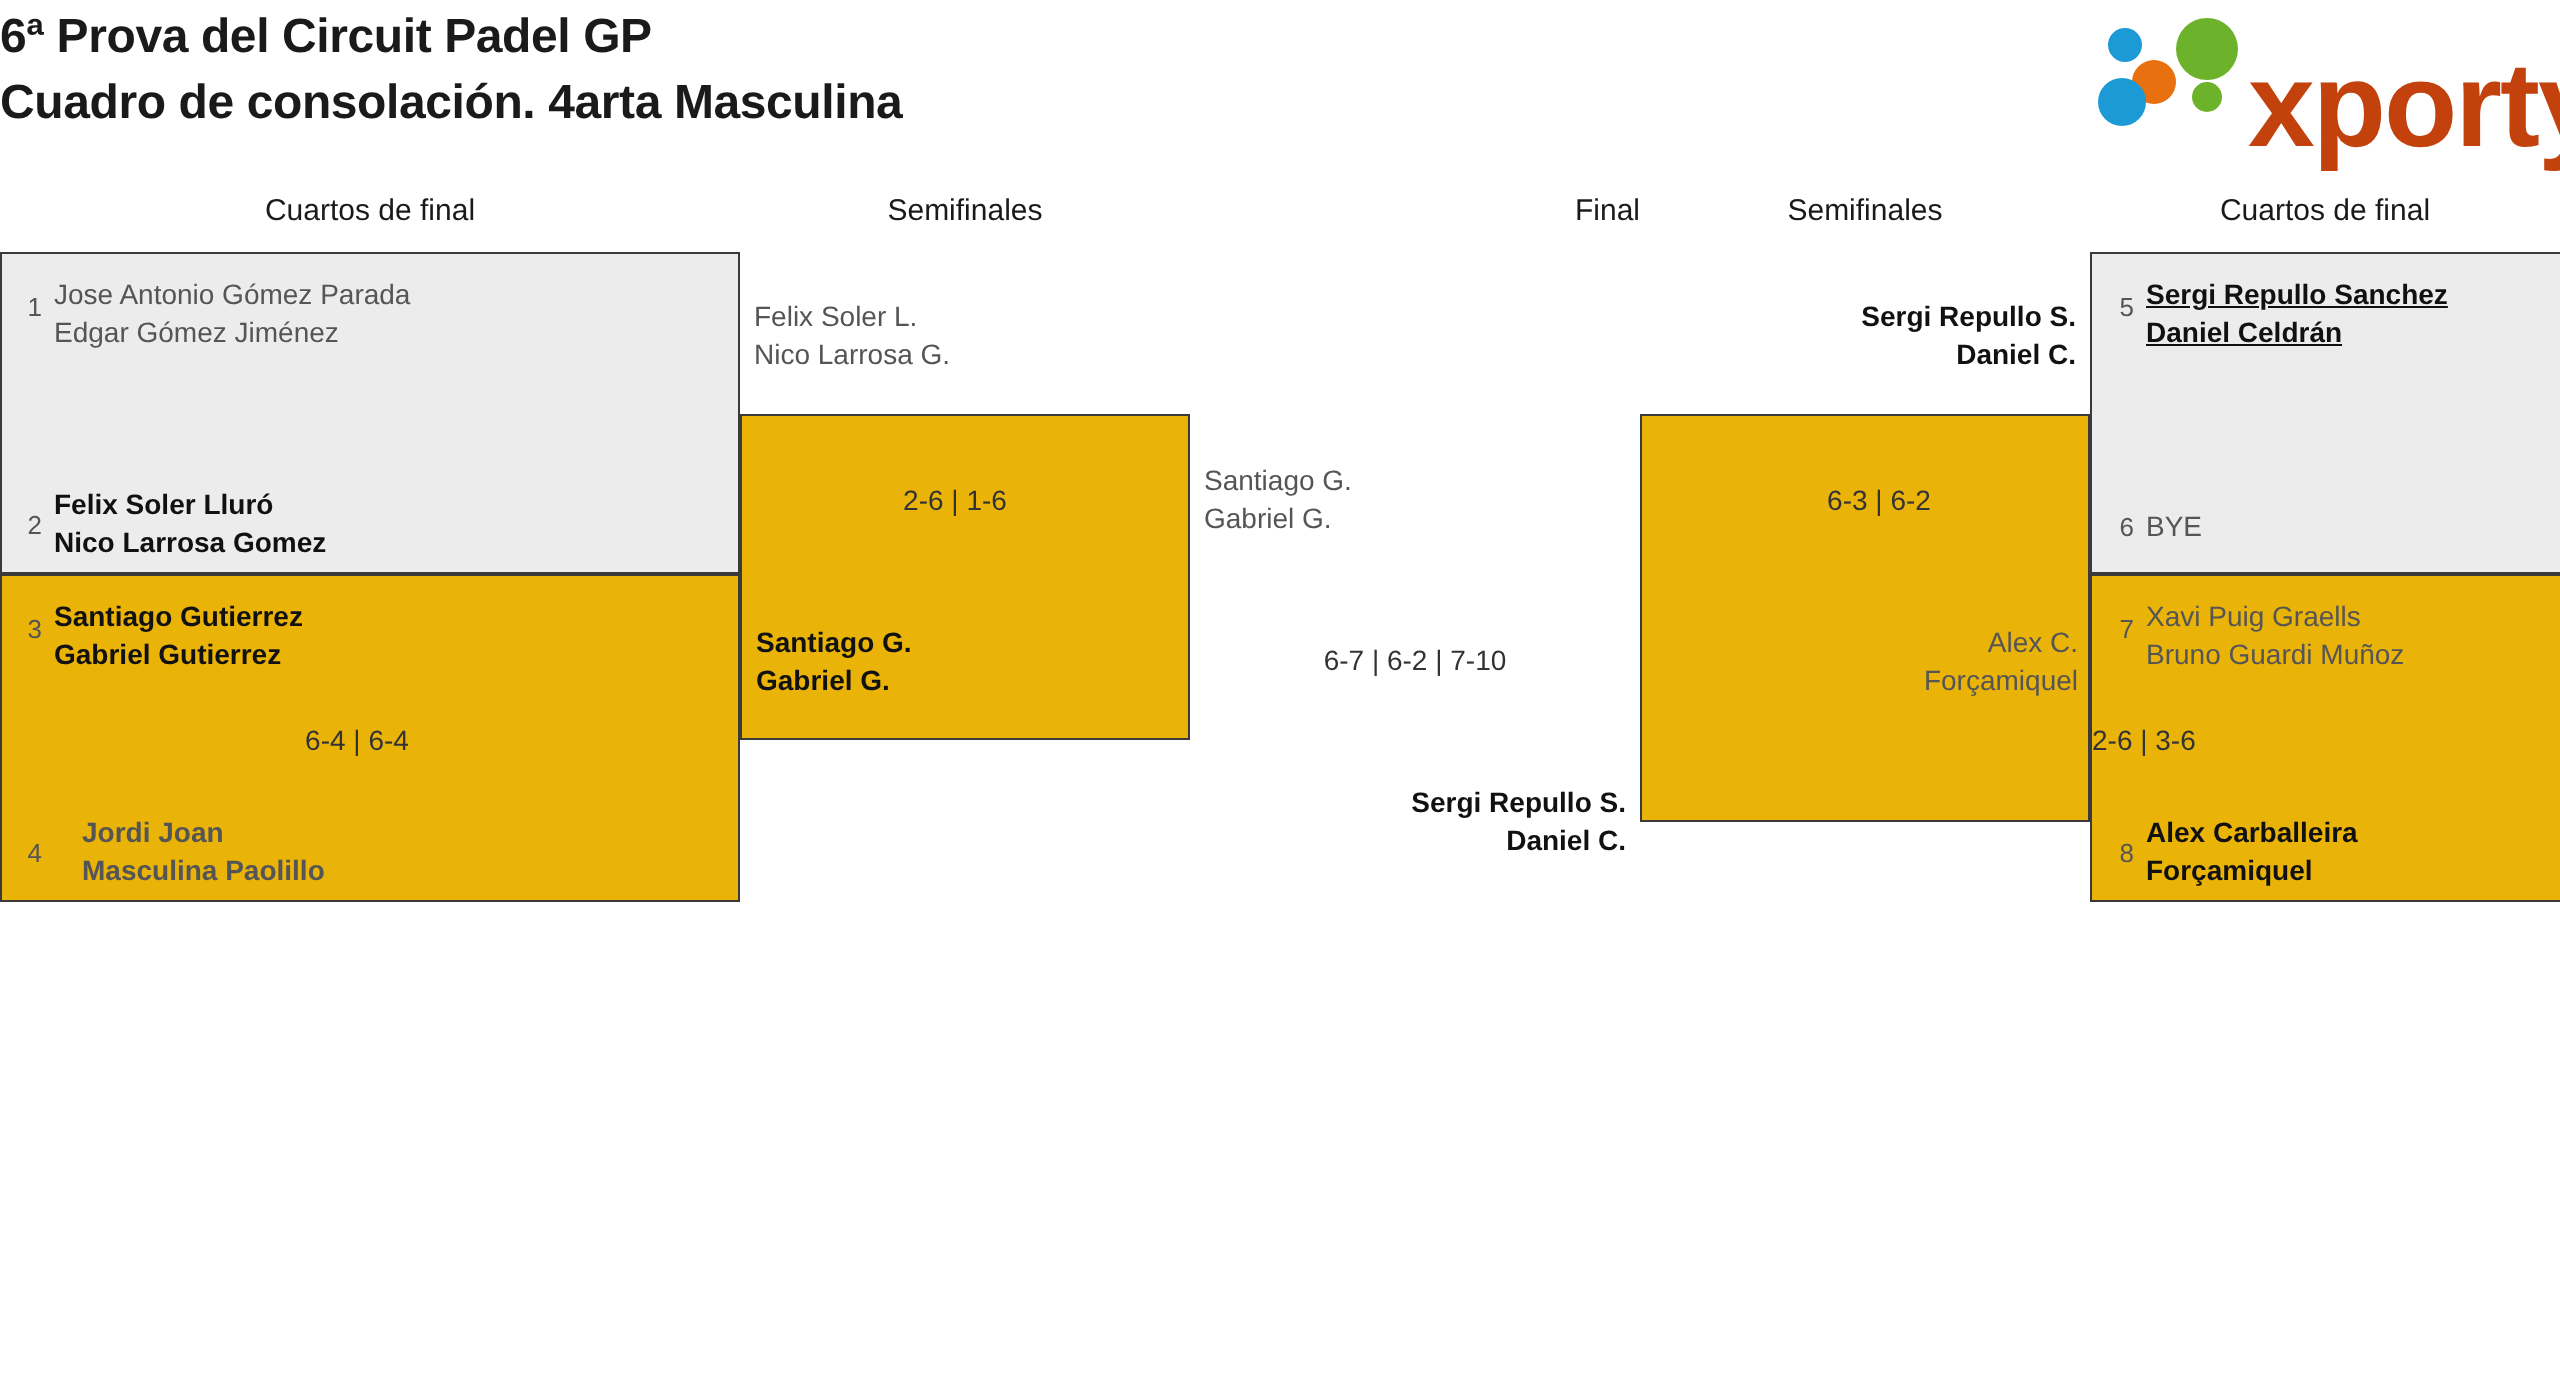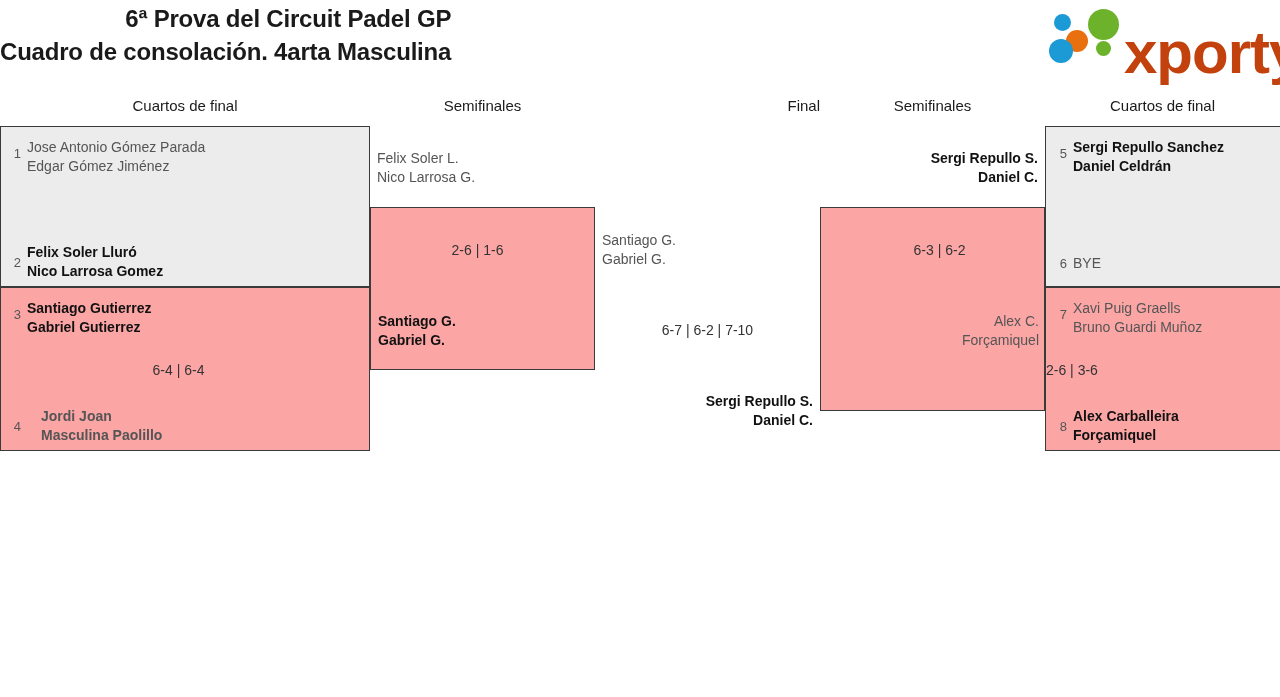--- a/index.html
+++ b/index.html
@@ -10,21 +10,20 @@
     color:#1a1a1a;
     overflow:hidden;
     position:relative;
   }
   
   .page-title{
     position:absolute;left:0;top:2px;
     font-size:24px;line-height:33px;font-weight:700;
     letter-spacing:-0.2px;
     white-space:pre-line;
-    text-align:right;
   }
   .logo{
     position:absolute;right:6px;top:6px;
     width:230px;height:62px;
   }
   .logo-word{
     position:absolute;left:80px;top:21px;
     font-size:60px;line-height:52px;font-weight:700;
     color:#c2410c;letter-spacing:-1px;
   }
@@ -35,21 +34,21 @@
     font-size:15px;line-height:20px;font-weight:400;
     color:#1a1a1a;text-align:center;
     white-space:nowrap;
   }
   
   .bracket{position:absolute;left:0;top:126px;width:1280px;height:340px;}
   .mbox{
     position:absolute;
     border:1px solid #3a3a3a;
     box-sizing:border-box;
-    background:#fca5a5;
+    background:#eab308;
   }
   .mbox.shaded{background:#ececec;}
   .seed{
     position:absolute;
     font-size:13px;line-height:15px;color:#555;
     width:18px;text-align:right;
   }
   .team{
     position:absolute;
     font-size:14px;line-height:19px;
@@ -143,21 +142,21 @@
   <div class="mbox" style="left:820px;top:81px;width:225px;height:204px;">
     <div class="score" style="left:12px;top:33px;width:213px;text-align:center;">6-3 | 6-2</div>
     <div class="team lose right" style="left:0px;top:104px;width:218px;">
       <span class="ln">Alex C.</span>
       <span class="ln">Forçamiquel</span>
     </div>
   </div>
 
   <div class="mbox shaded" style="left:1045px;top:0px;width:245px;height:161px;">
     <div class="seed" style="left:3px;top:19px;">5</div>
-    <div class="team win" style="left:27px;top:11px;">
+    <div class="team win" style="left:27px;top:11px;text-decoration:underline;">
       <span class="ln">Sergi Repullo Sanchez</span>
       <span class="ln">Daniel Celdrán</span>
     </div>
     <div class="score" style="left:20px;top:72px;width:213px;text-align:center;"></div>
     <div class="seed" style="left:3px;top:129px;">6</div>
     <div class="team lose" style="left:27px;top:127px;">
       <span class="ln">BYE</span>
       <span class="ln"></span>
     </div>
   </div>

